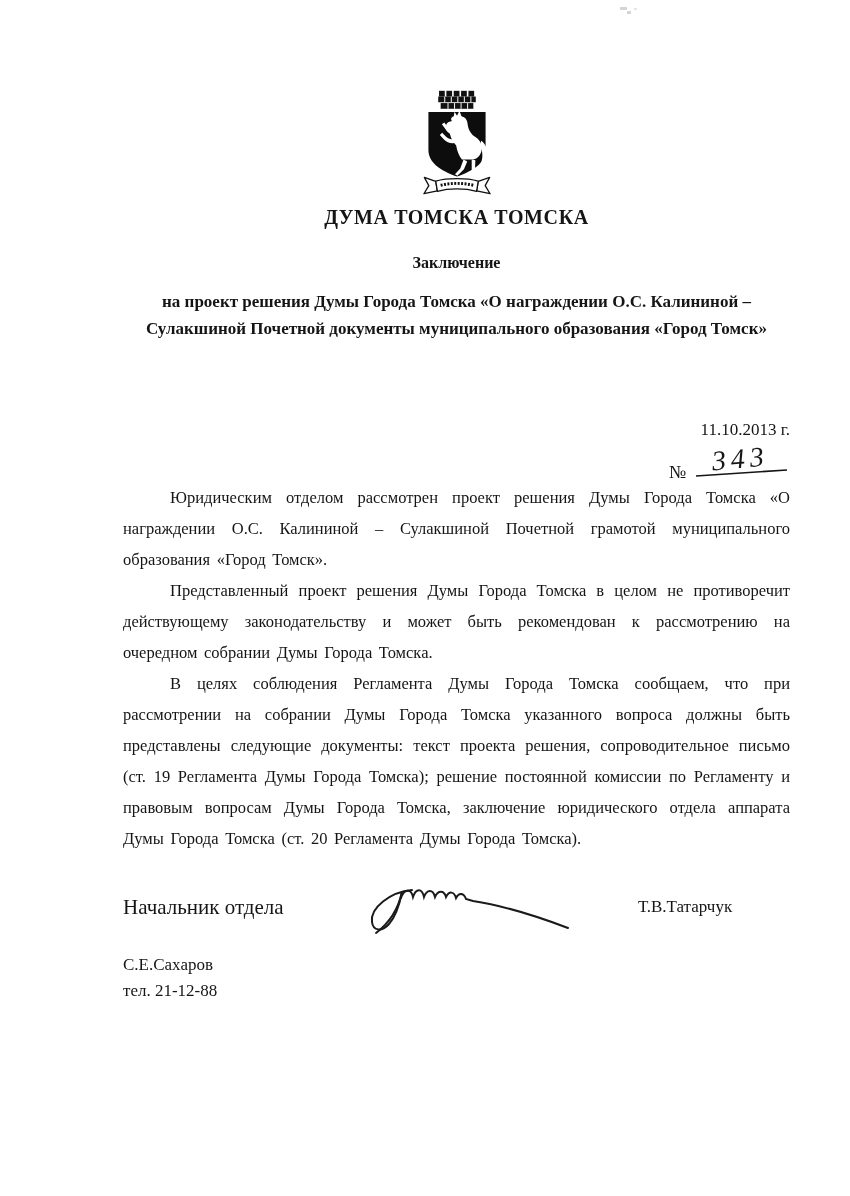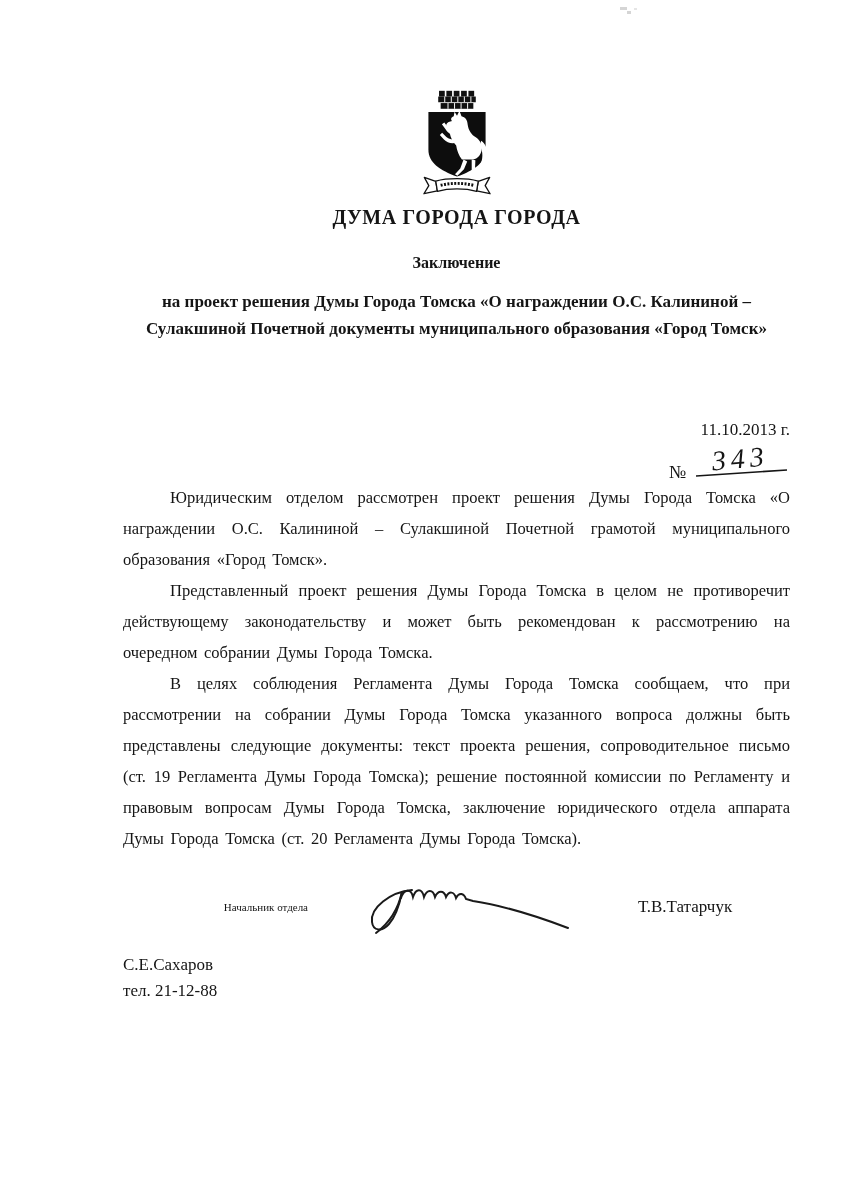--- a/index.html
+++ b/index.html
@@ -71,21 +71,21 @@
     text-align-last: left;
     text-indent: 47px;
     word-spacing: 2.5px;
   }
 
   .sig-row {
     margin-top: 22px;
     display: flex;
     align-items: center;
   }
-  .sig-pos { width: 185px; font-size: 11px; text-align: right; }
+  .sig-pos { width: 185px; font-size: 21px; }
   .sig-img { flex: 1; display: flex; justify-content: center; margin-right: 30px; }
   .sig-name { width: 152px; font-size: 17px; margin-left: 8px; }
 
   .footer-block {
     margin-top: 14px;
     font-size: 17px;
     line-height: 26px;
   }
 </style>
 </head>
@@ -140,21 +140,21 @@
 
         <g fill="#ffffff" stroke="#111111" stroke-width="1.6" stroke-linejoin="round">
           <path d="M24 112 L10 107 L15.5 117 L9.5 127 L26 123.5 Z"></path>
           <path d="M76 112 L90 107 L84.5 117 L90.5 127 L74 123.5 Z"></path>
           <path d="M24 111.5 C38 107.5 62 107.5 76 111.5 L74 124 C60 120 40 120 26 124 Z"></path>
         </g>
         <path fill="none" stroke="#111111" stroke-width="3.6" stroke-dasharray="2.4 1.8" d="M30 116.6 C43 113.6 57 113.6 70 116.6"></path>
       </svg>
     </div>
 
-    <div class="org-line org-line-1">ДУМА ГОРОДА ГОРОДА</div>
+    <div class="org-line org-line-1">ДУМА ТОМСКА ТОМСКА</div>
 
     <div class="doc-kind">Заключение</div>
     <div class="doc-subject">на проект решения Думы Города Томска «О награждении О.С. Калининой – Сулакшиной Почетной документы муниципального образования «Город Томск»</div>
 
     <div class="meta-row">
       <span class="doc-date">11.10.2013 г.</span>
       <span class="doc-number">
         <span class="num-sign">№</span>
         <svg class="num-script" width="100" height="42" viewBox="0 0 100 42">
           <line x1="6" y1="36" x2="97" y2="30" stroke="#151515" stroke-width="1.6"></line>

